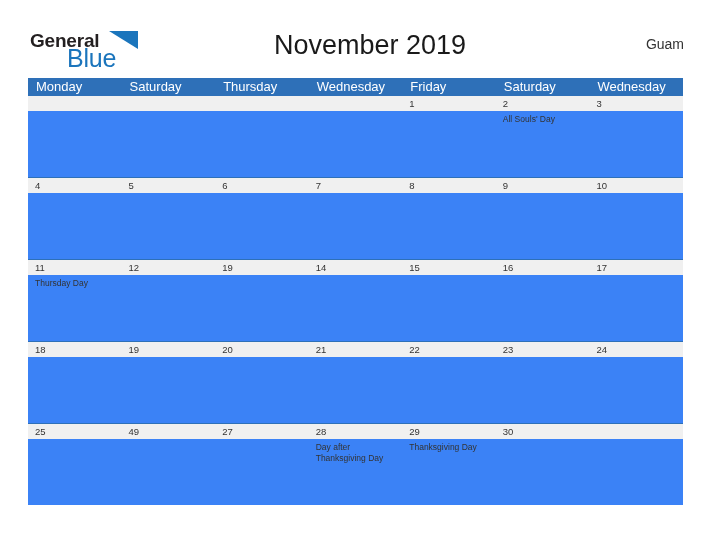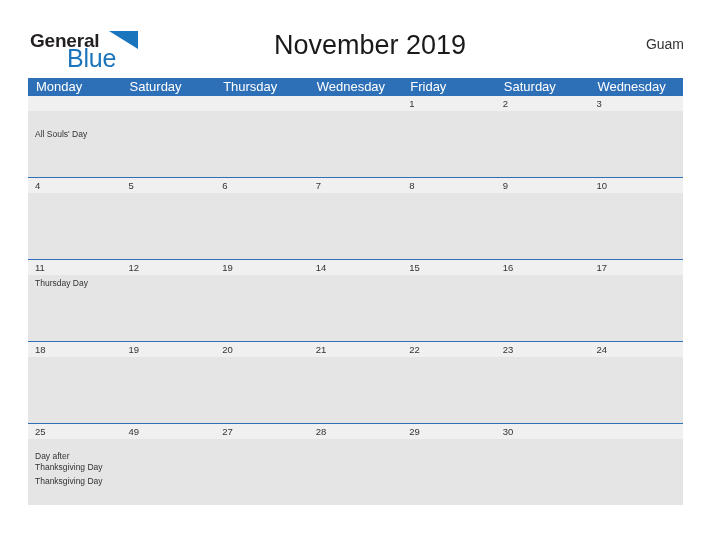--- a/index.html
+++ b/index.html
@@ -128,22 +128,21 @@
     padding-left: 7px;
     color: #333333;
     font-size: 9.5px;
     line-height: 15px;
   }
 
   .week-events {
     display: flex;
     width: 100%;
     height: 66px;
-    background: #e5e5e5;
-    flex-direction: column;
+    background: #3b82f6;
   }
   .week-events .cell {
     width: 93.57px;
     box-sizing: border-box;
     padding: 3px 5px 0 7px;
     color: #333333;
     font-size: 8.5px;
     line-height: 11px;
     word-wrap: break-word;
   }

